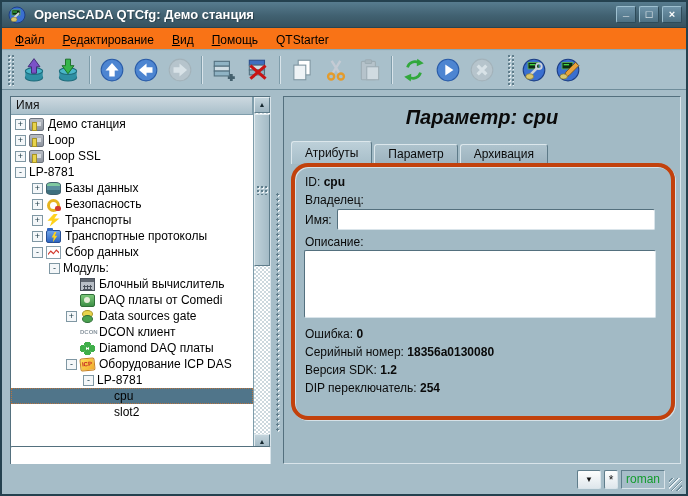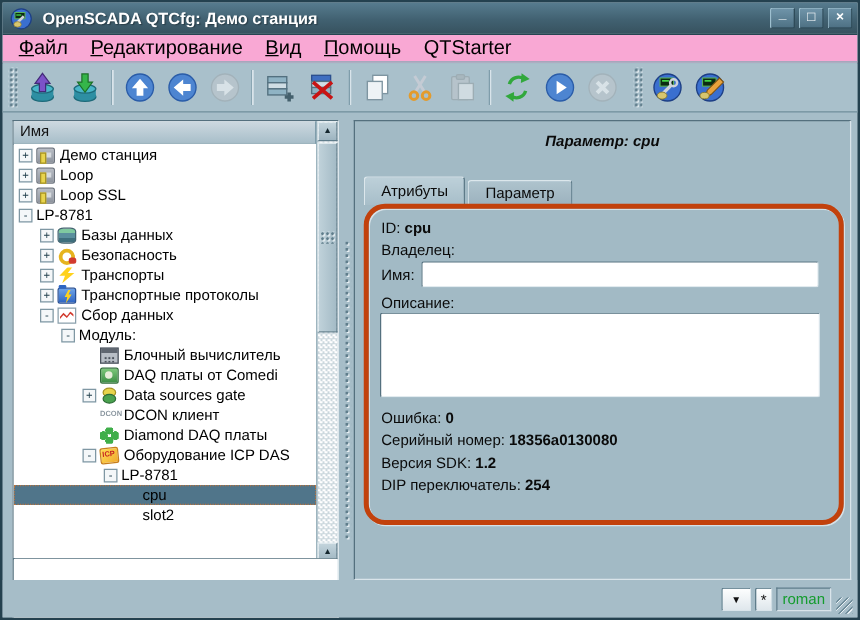--- a/index.html
+++ b/index.html
@@ -13,22 +13,22 @@
   .title-icon{width:18px;height:18px;flex:0 0 auto;}
   .title-text{color:#ffffff;font-weight:bold;font-size:13px;margin-left:8px;flex:1;
     text-shadow:1px 1px 1px rgba(0,0,0,.35);white-space:nowrap;overflow:hidden;}
   .winbtn{width:20px;height:17px;margin-left:3px;border-radius:2px;flex:0 0 auto;
     background:linear-gradient(180deg,#6f94a9,#4e7184);
     border:1px solid;border-color:#9ec0d0 #2e4b59 #2e4b59 #9ec0d0;
     color:#fff;font-size:11px;font-weight:bold;line-height:14px;text-align:center;cursor:default;}
   .winbtn.min span{position:relative;top:-3px;}
 
   
-  .menubar{position:absolute;left:0;top:26px;width:100%;height:22px;background:#f9a8d4;
-    border-bottom:1px solid #8aa7b4;display:flex;align-items:center;padding-left:4px;font-size:16px;color:#000;}
+  .menubar{position:absolute;left:0;top:26px;width:100%;height:22px;background:#f97316;
+    border-bottom:1px solid #8aa7b4;display:flex;align-items:flex-end;padding-left:4px;font-size:12px;color:#000;}
   .menu-item{padding:2px 9px;white-space:nowrap;}
   .menu-item .accel{text-decoration:underline;}
 
   
   .toolbar{position:absolute;left:0;top:49px;width:100%;height:39px;background:#a9c0cb;
     border-bottom:1px solid #6f8d9b;display:flex;align-items:center;padding:0 2px;}
   .tb-handle{width:7px;height:32px;margin:0 3px;
     background-image:radial-gradient(circle,#5f7d8b 0 1px,rgba(0,0,0,0) 1.3px),radial-gradient(circle,#e6eef2 0 1px,rgba(0,0,0,0) 1.3px);
     background-size:4px 4px;background-position:0 0,1px 1px;}
   .tb-btn{width:32px;height:32px;display:flex;align-items:center;justify-content:center;margin:0 1px;border:1px solid rgba(0,0,0,0);border-radius:2px;}
@@ -102,21 +102,21 @@
 
   .splitter{position:absolute;left:270px;top:94px;width:11px;height:368px;}
   .splitter-dots{position:absolute;left:3px;top:96px;width:6px;height:240px;
     background-image:radial-gradient(circle,#5f7d8b 0 1px,rgba(0,0,0,0) 1.3px),radial-gradient(circle,#e6eef2 0 1px,rgba(0,0,0,0) 1.3px);
     background-size:5px 5px;background-position:0 0,1px 1px;}
 
   
   .right-panel{position:absolute;left:281px;top:94px;width:398px;height:368px;background:#a2bac5;
     border:1px solid;border-color:#54707e #d9e4ea #d9e4ea #54707e;padding:0;}
   .panel-title{position:absolute;left:0;top:9px;width:100%;text-align:center;
-    font-size:12px;font-weight:bold;font-style:italic;color:#0a0a0a;}
+    font-size:20px;font-weight:bold;font-style:italic;color:#0a0a0a;}
   .tabs{position:absolute;left:7px;top:44px;height:23px;display:flex;align-items:flex-end;}
   .tab{height:20px;padding:2px 13px 0;margin-right:2px;font-size:12px;color:#0a0a0a;
     background:linear-gradient(180deg,#aec3cd,#9cb2be);
     border:1px solid;border-color:#dce7ec #5d7a88 #5d7a88 #dce7ec;border-bottom:none;border-radius:3px 3px 0 0;}
   .tab.active{height:23px;padding-top:4px;background:linear-gradient(180deg,#bdd0d9,#a7bec9);font-weight:normal;}
   .groupframe{position:absolute;left:7px;top:66px;width:384px;height:257px;border:4px solid #c2410c;border-radius:17px;
     box-shadow:inset 1px 1px 0 #d6e1e7, 1px 1px 0 #d6e1e7;}
   .fld{position:absolute;font-size:12px;color:#0a0a0a;white-space:nowrap;}
   .fld b{font-weight:bold;}
   .text-input{position:absolute;background:#fff;border:1px solid;border-color:#54707e #d9e4ea #d9e4ea #54707e;
@@ -408,20 +408,21 @@
   <div class="splitter">
     <div class="splitter-dots"></div>
   </div>
 
   <div class="right-panel">
     <div class="panel-title">Параметр: cpu</div>
 
     <div class="tabs">
       <div class="tab active">Атрибуты</div>
       <div class="tab">Параметр</div>
+      <div class="tab">Архивация</div>
     </div>
 
     <div class="groupframe">
       <div class="fld" style="left:10px;top:8px;">
         <span>ID:</span>
         <b>cpu</b>
       </div>
       <div class="fld" style="left:10px;top:26px;">
         <span>Владелец:</span>
         <b></b>

